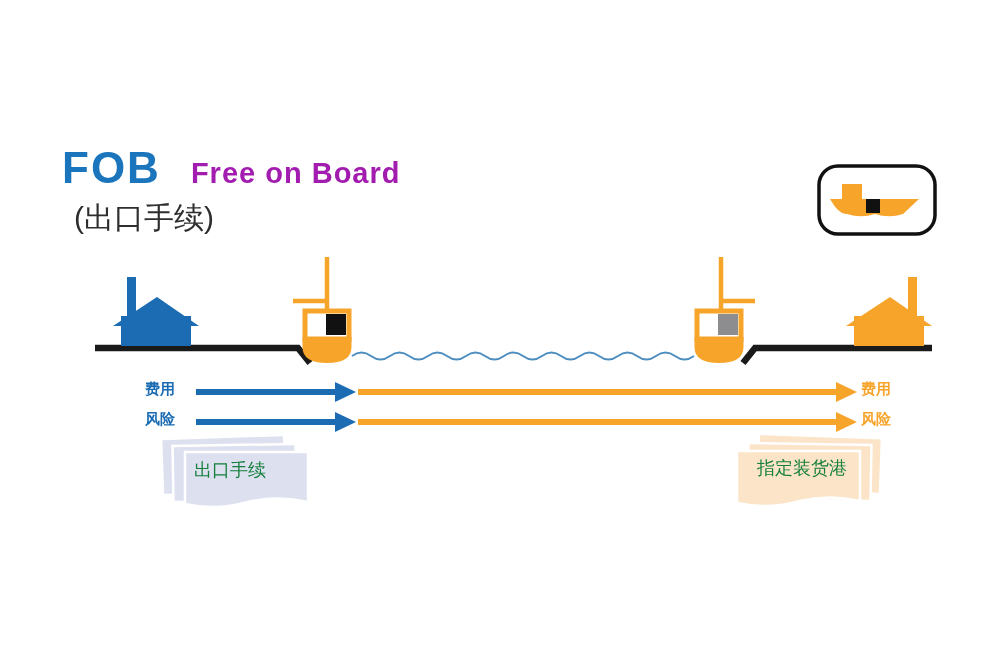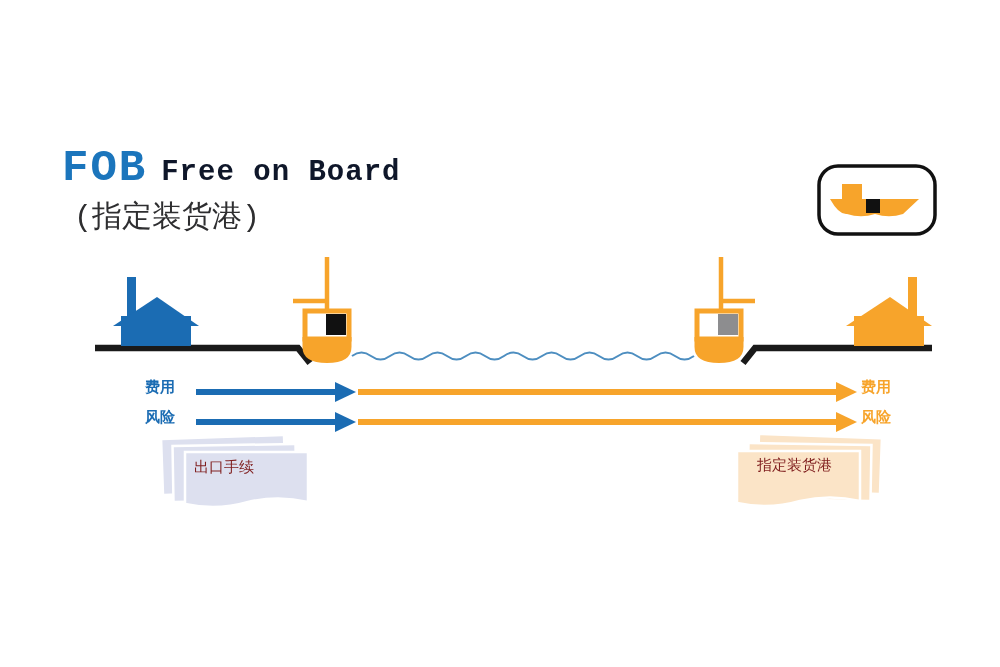--- a/index.html
+++ b/index.html
@@ -1,40 +1,40 @@
 <!DOCTYPE html>
 <html><head>
 <meta charset="utf-8">
 <style>
   html,body{margin:0;padding:0;background:#fff;}
   #page{
     position:relative;width:1000px;height:667px;background:#ffffff;overflow:hidden;
-    font-family:Liberation Mono, monospace;
+    font-family:Liberation Sans, sans-serif;
   }
   #diagram-svg{position:absolute;left:0;top:0;width:1000px;height:667px;}
   .overlay{position:absolute;white-space:nowrap;line-height:1;}
   .title-row{display:flex;align-items:baseline;left:62px;top:146px;}
   .fob-code{font-size:44px;font-weight:800;color:#1b75bc;letter-spacing:2px;}
-  .fob-name{font-size:29px;font-weight:700;color:#0f172a;margin-left:14px;letter-spacing:1px;}
+  .fob-name{font-size:29px;font-weight:700;color:#a21caf;margin-left:30px;letter-spacing:1px;}
   .fob-subtitle{left:74px;top:203px;font-size:30px;color:#2e2e30;}
   .flow-label{font-size:15px;font-weight:600;}
   .flow-blue{color:#1b6cb3;}
   .flow-orange{color:#f7a42b;}
-  .doc-label{font-size:15px;color:#7f1d1d;}
+  .doc-label{font-size:18px;color:#15803d;}
 </style>
 </head>
 <body>
 
 <div id="page">
 
   <div class="overlay title-row">
     <span class="fob-code">FOB</span>
     <span class="fob-name">Free on Board</span>
   </div>
-  <div class="overlay fob-subtitle">(指定装货港)</div>
+  <div class="overlay fob-subtitle">(出口手续)</div>
 
   <svg id="diagram-svg" viewBox="0 0 1000 667">
 
     <g>
       <rect x="819" y="166" width="116" height="68" rx="19" fill="#ffffff" stroke="#111111" stroke-width="3.5"></rect>
       <g>
         <rect x="842" y="184" width="20" height="17" fill="#f7a42b"></rect>
         <path d="M830,199 H919 L903,214 Q889,218.5 875,214 Q861,218.5 847,214 Q839,215 830,199 Z" fill="#f7a42b"></path>
         <rect x="866" y="199" width="14" height="14" fill="#111111"></rect>
       </g>

